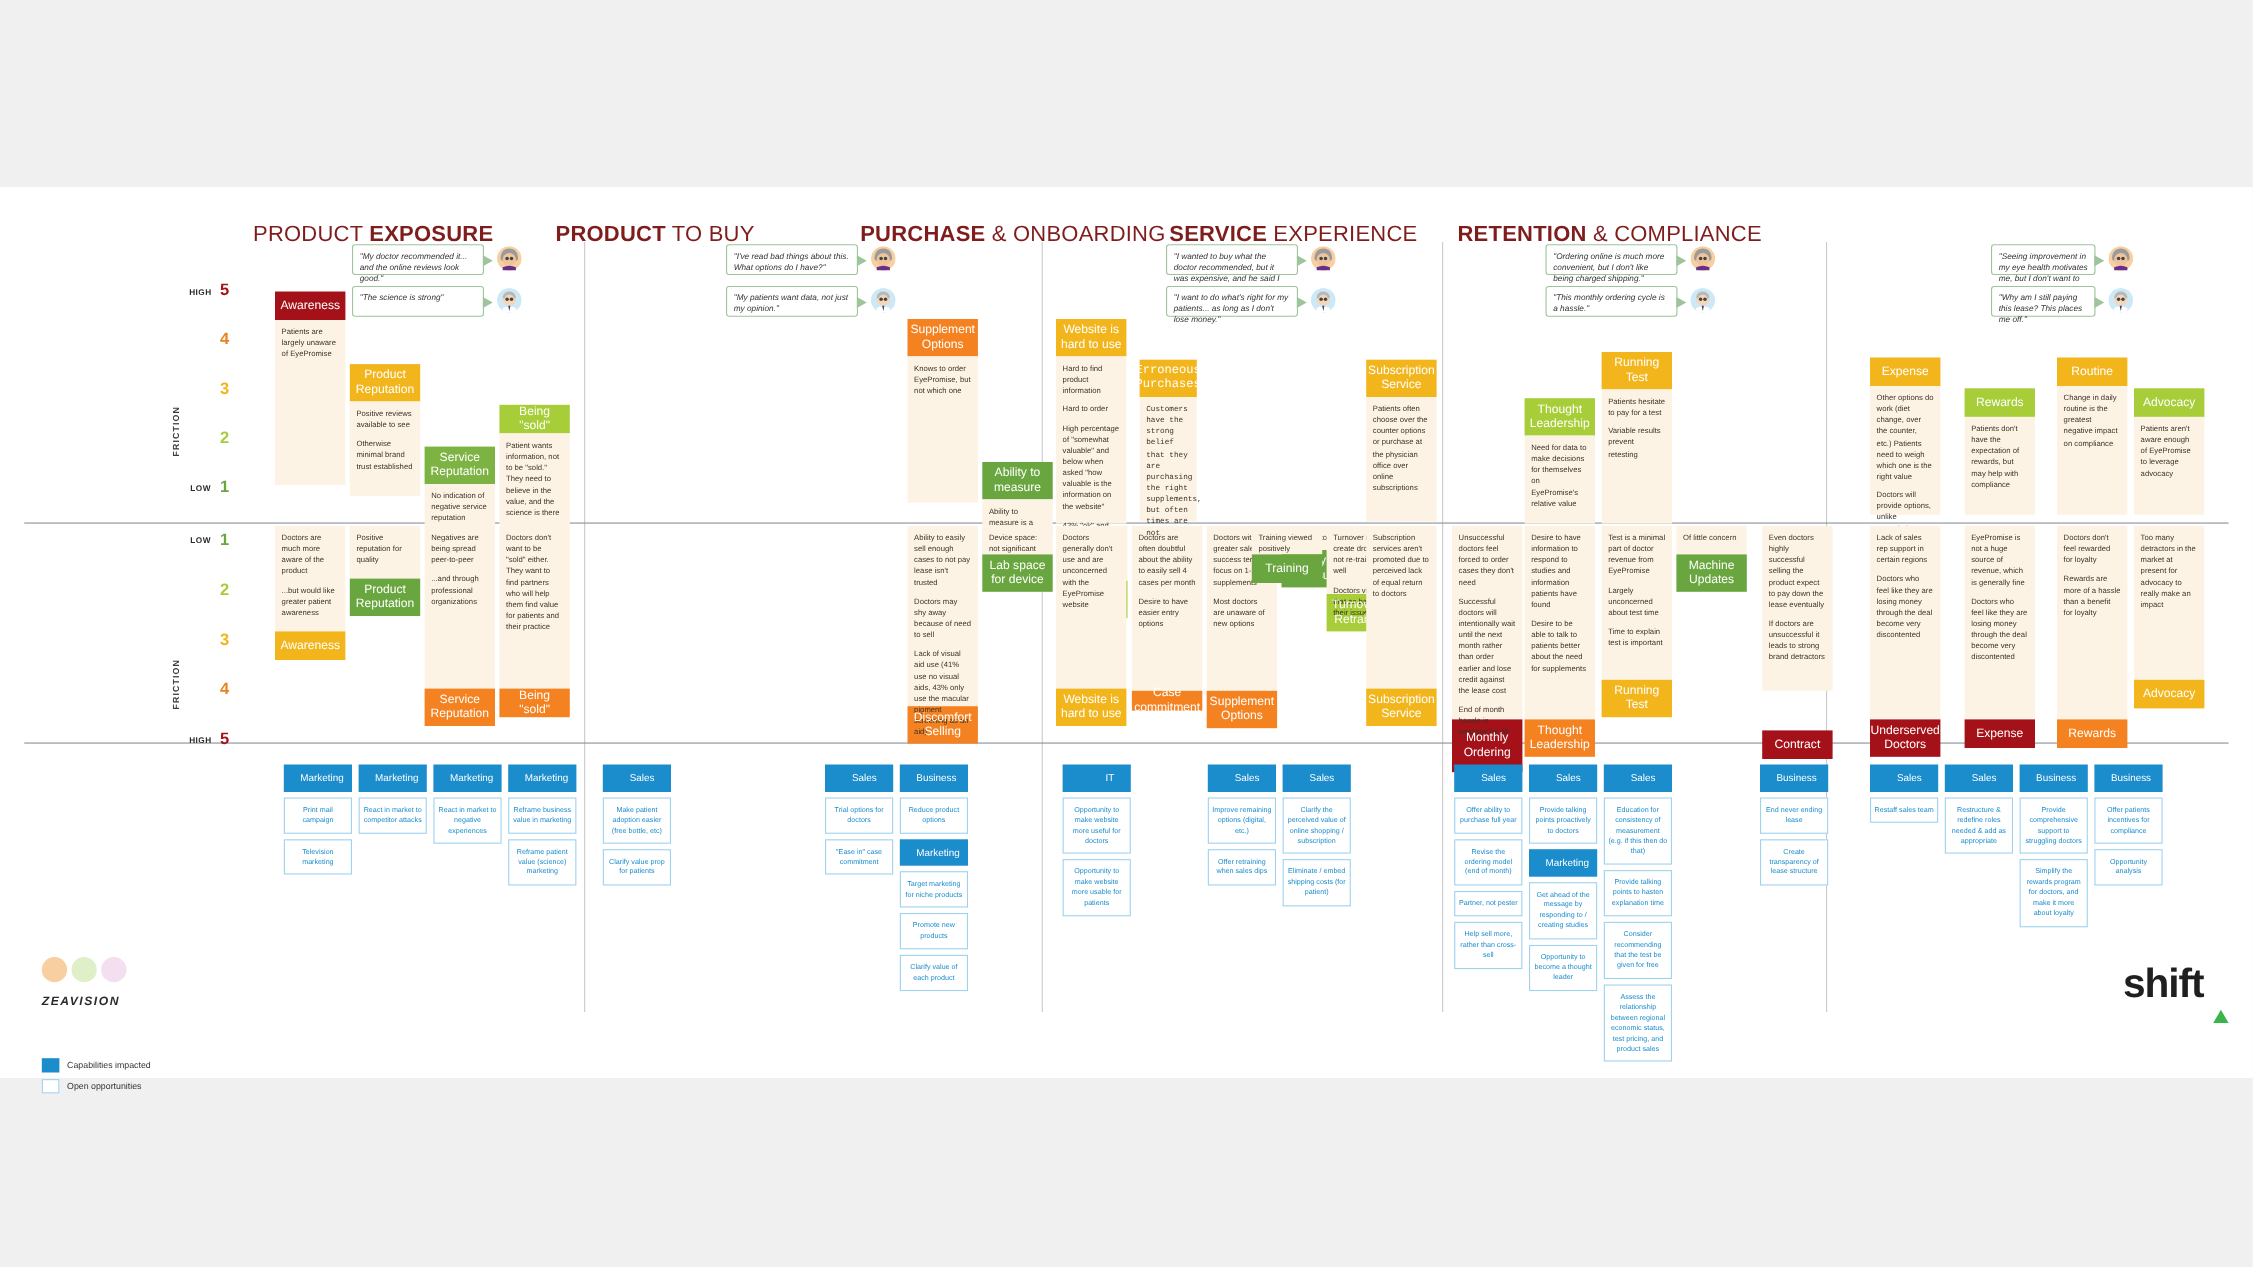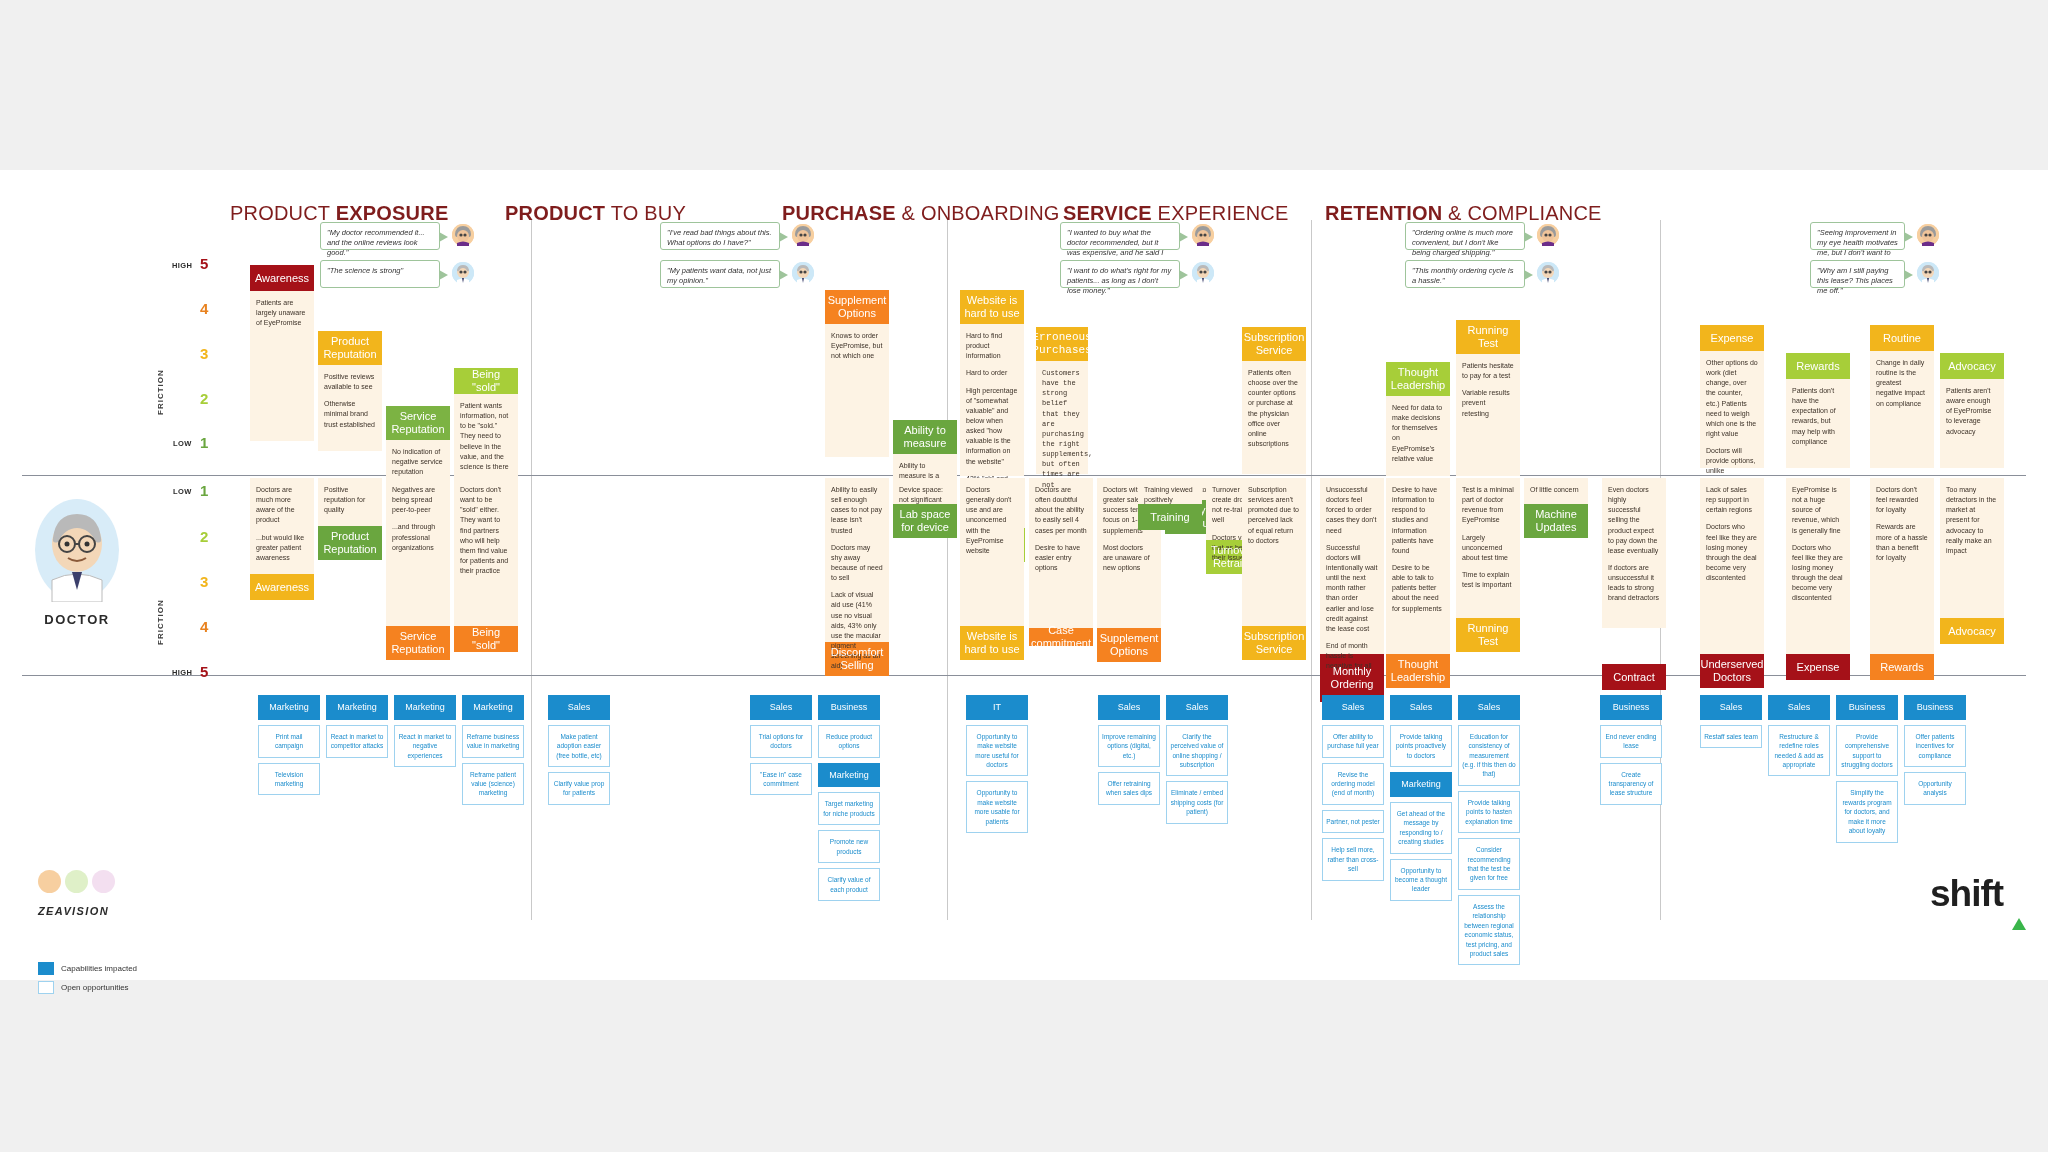--- a/index.html
+++ b/index.html
@@ -65,22 +65,22 @@
   .blk .body {
     background: #fdf3e4; font-size: 7px; line-height: 1.45; color: #3d3228;
     padding: 7px 6px;
   }
   .blk .body p { margin-bottom: 7px; }
   .blk .body p:last-child { margin-bottom: 0; }
 
   
   .opp-col { position: absolute; width: 62px; }
   .cat {
-    background: #1b8ccc; color: #fff; font-size: 9px; text-align: center;
-    padding: 7px 4px; margin-bottom: 5px; line-height: 1.2;
+    background: #1b8ccc; color: #fff; font-size: 9px; text-align: right;
+    padding: 7px 15px; margin-bottom: 5px; line-height: 1.2;
   }
   .opp {
     border: 1px solid #9ed2ef; color: #1b8ccc; background: #fff;
     font-size: 6.5px; text-align: center; line-height: 1.45;
     padding: 6px 3px; margin-bottom: 5px;
   }
 
   
   .legend { position: absolute; font-size: 8px; color: #333; }
   .legend .row { display: flex; align-items: center; margin-bottom: 6px; }
@@ -221,38 +221,20 @@
           <circle cx="11" cy="10" r="6" fill="#f3d7b8"></circle>
           <path d="M5 8 Q6 3 11 3 Q16 3 17 8 Q17 10 15 9 Q14 6 11 6 Q8 6 7 9 Q5 10 5 8Z" fill="#b9b9b9"></path>
           <circle cx="9" cy="10" r="1.6" fill="#444"></circle>
           <circle cx="13" cy="10" r="1.6" fill="#444"></circle>
           <path d="M5 18 Q11 15 17 18 L17 22 L5 22Z" fill="#fff"></path>
           <path d="M10 16 L11 21 L12 16Z" fill="#3b3f6b"></path>
         </svg></div>
     </div>
 
 
-  <div class="persona" style="left:12px; top:328px;">
-    <div class="face">
-      <svg width="86" height="104" viewBox="0 0 86 104" style="position:absolute;left:0;top:0;">
-        <ellipse cx="43" cy="52" rx="42" ry="51" fill="#d8ecf8"></ellipse>
-        <ellipse cx="43" cy="46" rx="25" ry="28" fill="#f3d7b8"></ellipse>
-        <path d="M19 40 Q22 16 43 16 Q64 16 67 40 Q68 46 62 44 Q55 30 43 30 Q31 30 24 44 Q18 46 19 40Z" fill="#b9b9b9"></path>
-        <circle cx="33" cy="46" r="8" fill="none" stroke="#444" stroke-width="2"></circle>
-        <circle cx="53" cy="46" r="8" fill="none" stroke="#444" stroke-width="2"></circle>
-        <line x1="41" y1="46" x2="45" y2="46" stroke="#444" stroke-width="2"></line>
-        <circle cx="33" cy="46" r="2.5" fill="#333"></circle>
-          <circle cx="53" cy="46" r="2.5" fill="#333"></circle>
-        <path d="M34 60 Q43 66 52 60" stroke="#8a5a3a" stroke-width="2" fill="none"></path>
-        <path d="M18 82 Q43 70 68 82 L68 104 L18 104Z" fill="#ffffff" stroke="#bbb"></path>
-        <path d="M38 74 L43 92 L48 74 Z" fill="#3b3f6b"></path>
-      </svg>
-    </div>
-    <div class="label">DOCTOR</div>
-  </div>
 
   <div class="friction-axis" style="left:160px; top:85px; height:200px;">
     <div class="friction-word" style="top:160px;">FRICTION</div>
     <div class="fcap" style="left:12px; top:6px;">HIGH</div>
     <div class="fcap" style="left:13px; top:184px;">LOW</div>
     <div class="ftick" style="left:40px; top:1px;  color:#a51118;">5</div>
     <div class="ftick" style="left:40px; top:46px; color:#e8821f;">4</div>
     <div class="ftick" style="left:40px; top:91px; color:#f2b51c;">3</div>
     <div class="ftick" style="left:40px; top:136px;color:#a7ce39;">2</div>
     <div class="ftick" style="left:40px; top:180px;color:#6aa63f;">1</div>

